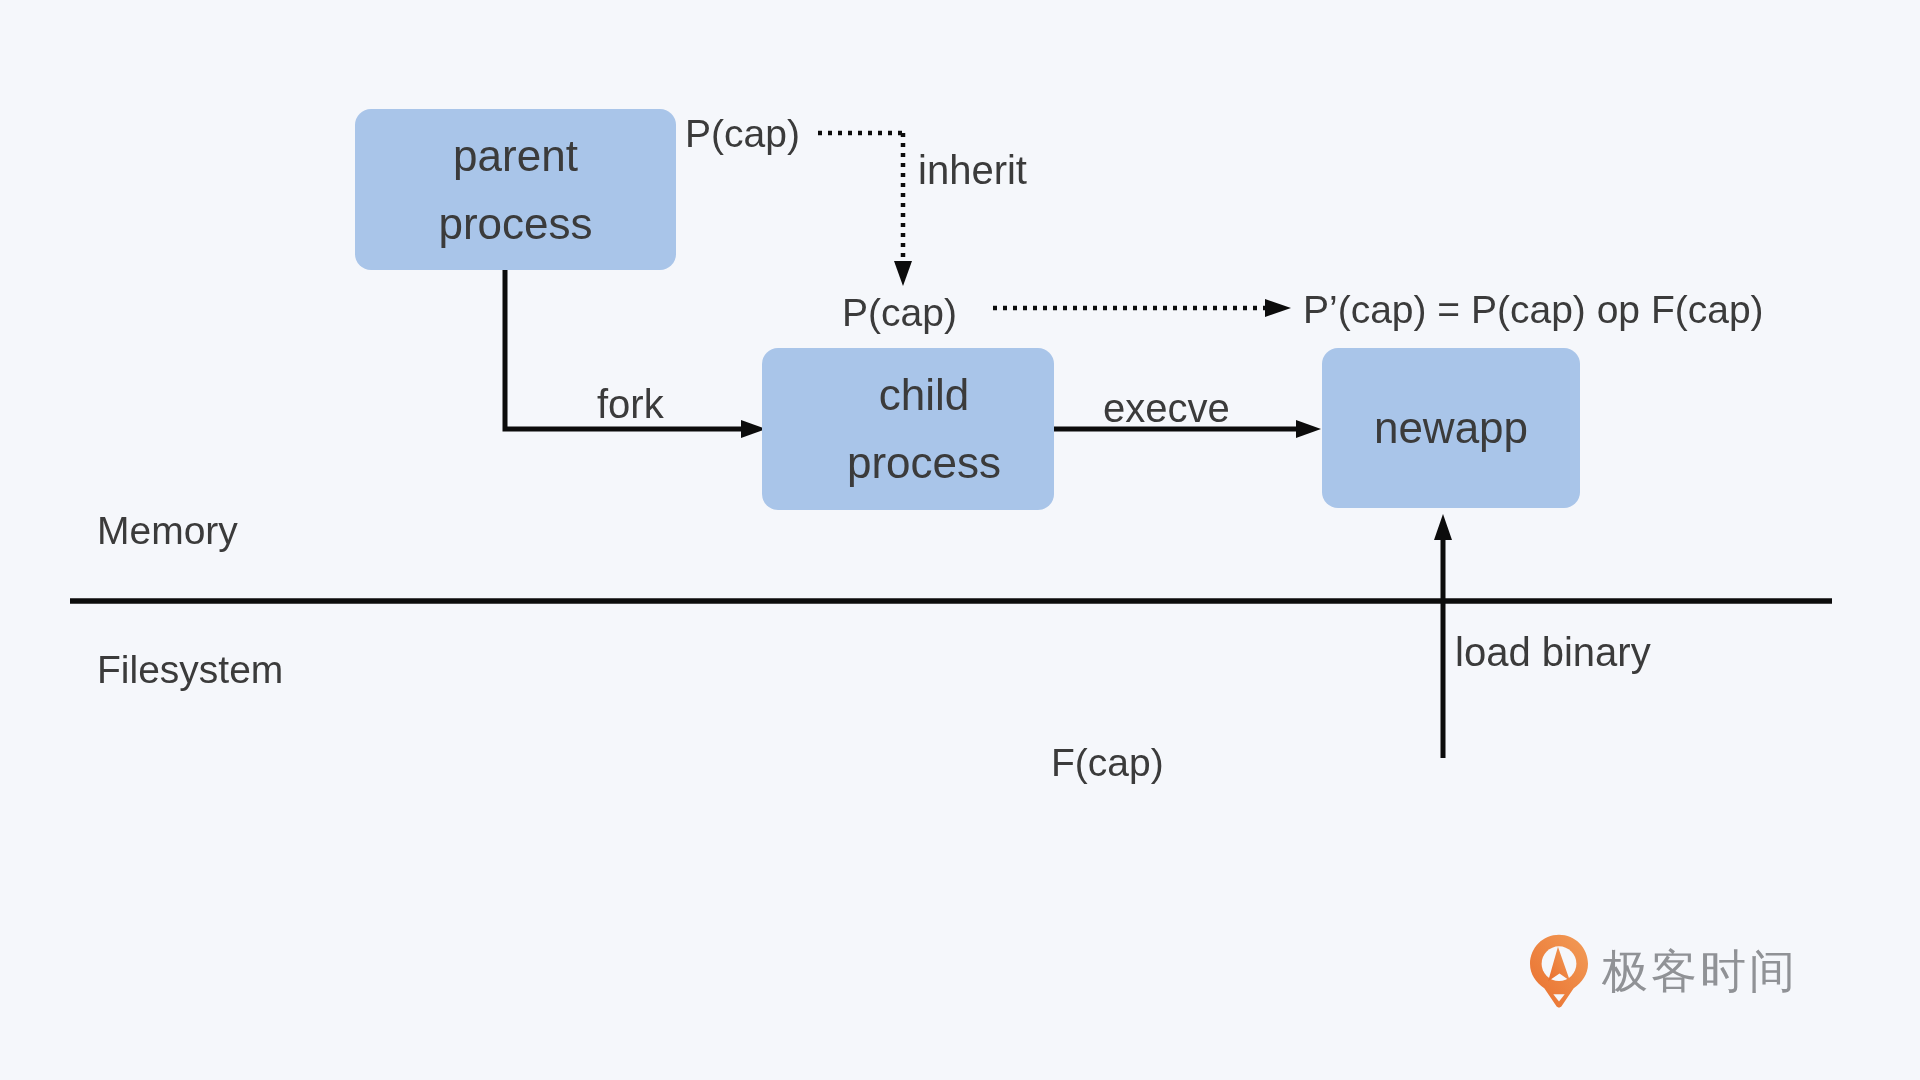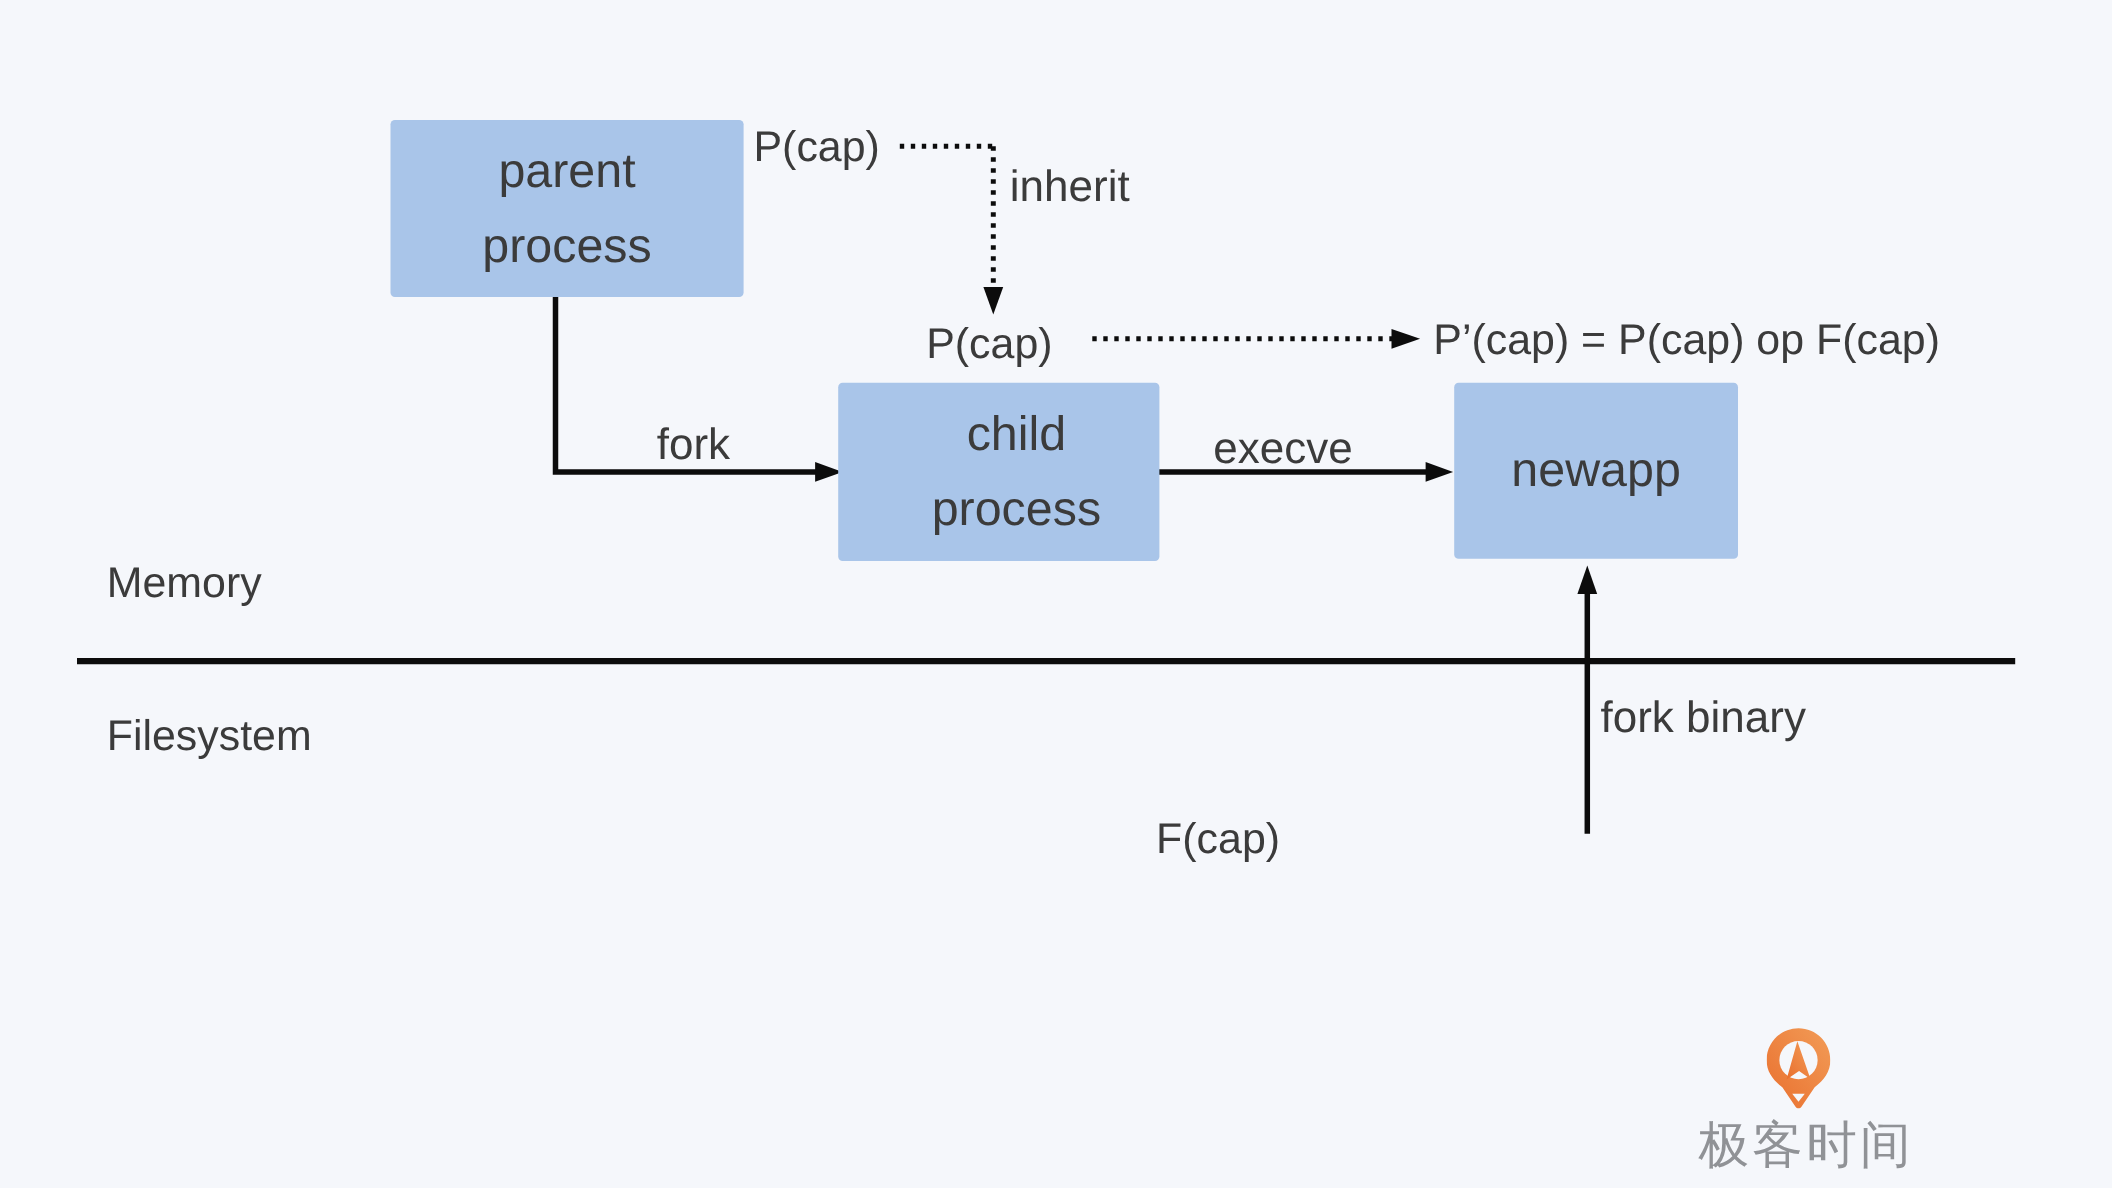--- a/index.html
+++ b/index.html
@@ -14,21 +14,21 @@
   }
   .overlay {
     position: absolute;
     left: 0; top: 0;
     width: 1920px; height: 1080px;
     pointer-events: none;
   }
   .node {
     position: absolute;
     background: #a9c5e9;
-    border-radius: 4px;
+    border-radius: 16px;
     display: flex;
     align-items: center;
     justify-content: center;
     text-align: center;
     color: #3b3b3b;
     font-size: 44px;
     line-height: 68px;
   }
   .node.wrap .node-label { max-width: 190px; }
   .lbl {
@@ -36,21 +36,20 @@
     white-space: nowrap;
     color: #3b3b3b;
   }
   .fs42 { font-size: 39px; }
   .fs40 { font-size: 40px; }
   .logo {
     position: absolute;
     left: 1530px; top: 934px;
     display: flex;
     align-items: center;
-    flex-direction: column;
   }
   .logo-text {
     margin-left: 14px;
     font-size: 46px;
     letter-spacing: 3px;
     color: #909296;
     font-family: "Liberation Sans", sans-serif;
   }
 </style>
 </head>
@@ -101,21 +100,21 @@
   <div class="lbl fs42" style="left:1303px; top:288px;">P’(cap) = P(cap) op F(cap)</div>
 
   <div class="lbl fs40" style="left:597px; top:382px;">fork</div>
 
   <div class="lbl fs40" style="left:1103px; top:386px;">execve</div>
 
   <div class="lbl fs42" style="left:97px; top:509px;">Memory</div>
 
   <div class="lbl fs42" style="left:97px; top:648px;">Filesystem</div>
 
-  <div class="lbl fs40" style="left:1455px; top:630px;">fork binary</div>
+  <div class="lbl fs40" style="left:1455px; top:630px;">load binary</div>
 
   <div class="lbl fs42" style="left:1051px; top:741px;">F(cap)</div>
 
   <div class="logo">
     <svg width="58" height="76" viewBox="0 0 56 72" xmlns="http://www.w3.org/2000/svg">
       <defs>
         <linearGradient id="gk-orange" x1="1" y1="0" x2="0" y2="1">
           <stop offset="0" stop-color="#f29c57"></stop>
           <stop offset="1" stop-color="#e96f2e"></stop>
         </linearGradient>

